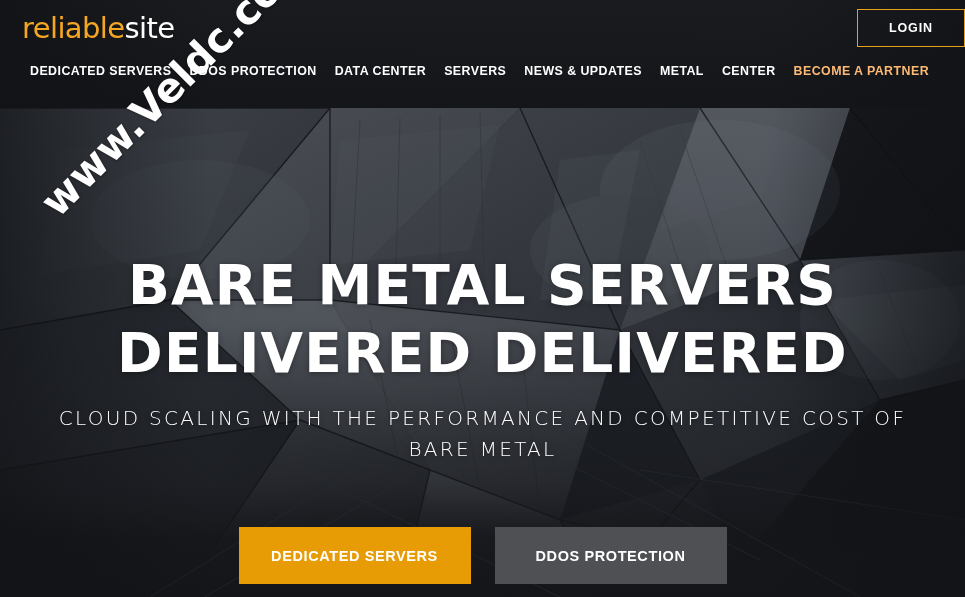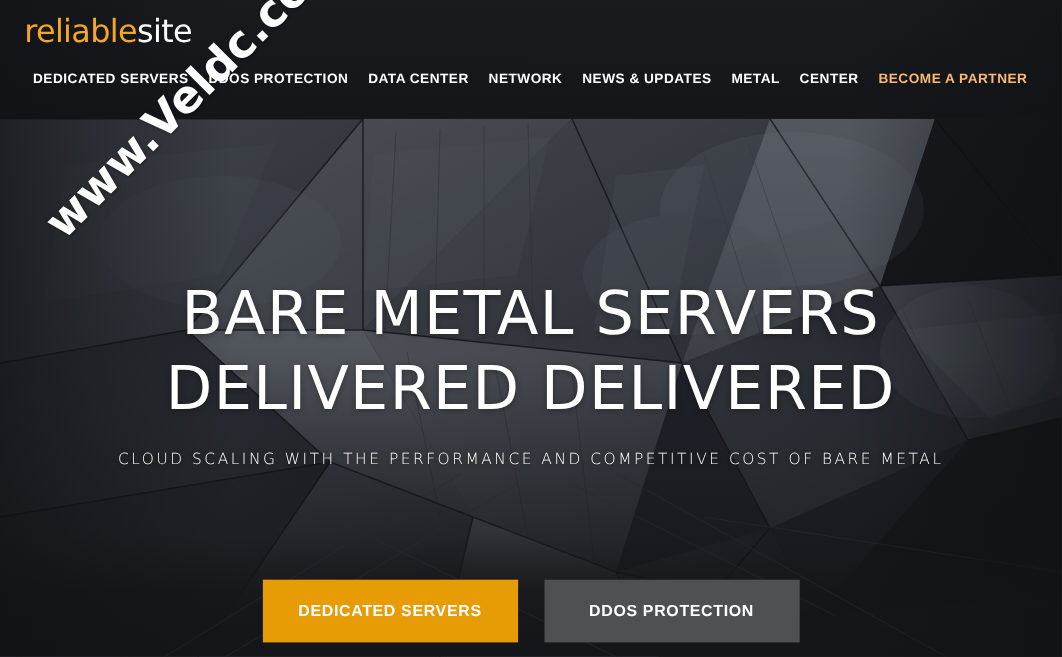--- a/index.html
+++ b/index.html
@@ -85,35 +85,35 @@
     z-index:5;
     pointer-events:none;
   }
   .hero-content > * { pointer-events:auto; }
 
   .headline {
     position:absolute; left:0; top:251px; width:965px;
     text-align:center;
     color:#ffffff;
     font-family:"DejaVu Sans", sans-serif;
-    font-weight:400;
+    font-weight:700;
     font-size:55px;
     line-height:68px;
     letter-spacing:1.2px;
     text-shadow:0 1px 6px rgba(0,0,0,.35);
   }
   .headline .l2 { display:block; }
 
   .subtitle {
     position:absolute; left:40px; top:403px; width:885px;
     text-align:center;
     color:#ffffff;
     font-family:"DejaVu Sans", sans-serif;
     font-weight:300;
-    font-size:14px;
+    font-size:20px;
     line-height:31px;
     letter-spacing:2.3px;
     text-shadow:0 1px 5px rgba(0,0,0,.4);
   }
 
   .cta-row {
     position:absolute; left:0; top:527px; width:965px;
     display:flex; justify-content:center; gap:24px;
   }
   .cta {
@@ -260,26 +260,27 @@
   </div>
 
   <div class="watermark">www.Veldc.com</div>
 
   <div class="header">
 
     <div class="logo">
       <span class="l-a">reliable</span><span class="l-b">site</span>
     </div>
 
+    <div class="login-btn">LOGIN</div>
 
     <nav class="nav">
       <a class="nav-item">DEDICATED SERVERS</a>
       <a class="nav-item">DDOS PROTECTION</a>
       <a class="nav-item">DATA CENTER</a>
-      <a class="nav-item">NETWORK</a>
+      <a class="nav-item">SERVERS</a>
       <a class="nav-item">NEWS &amp; UPDATES</a>
       <a class="nav-item">METAL</a>
       <a class="nav-item">CENTER</a>
       <a class="nav-item partner">BECOME A PARTNER</a>
     </nav>
   </div>
 
   <div class="hero-content">
 
     <h1 class="headline">

